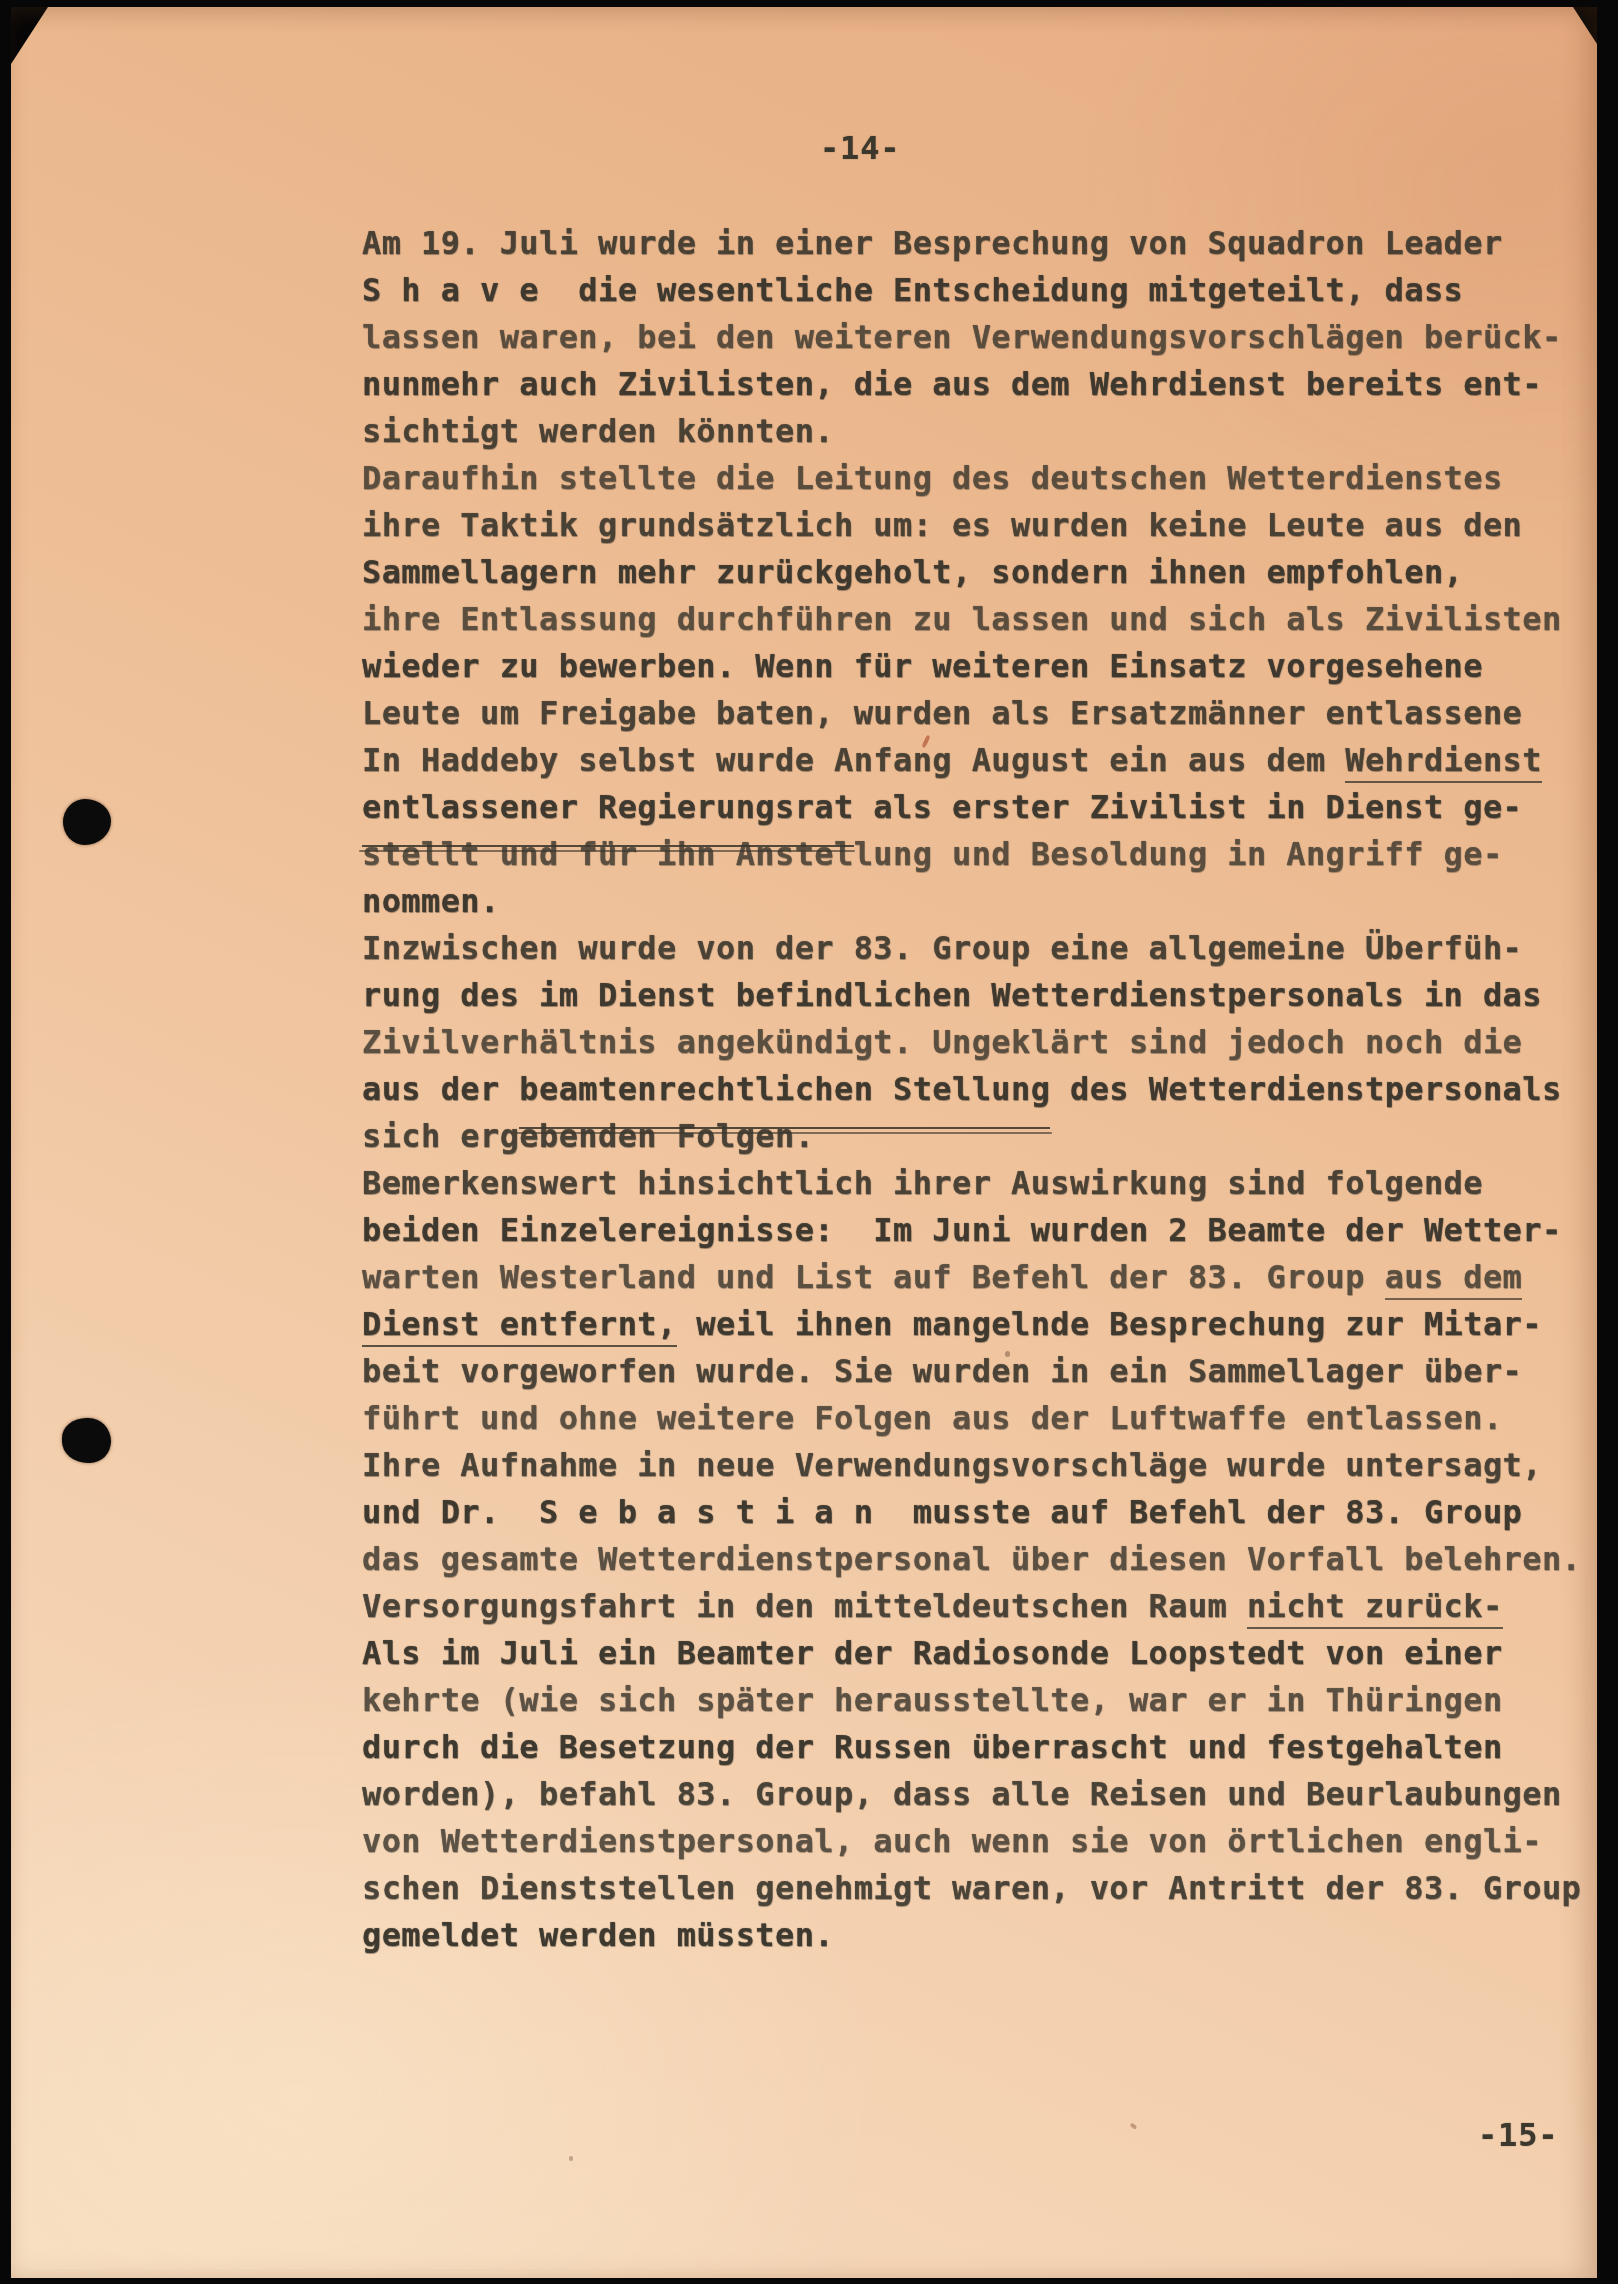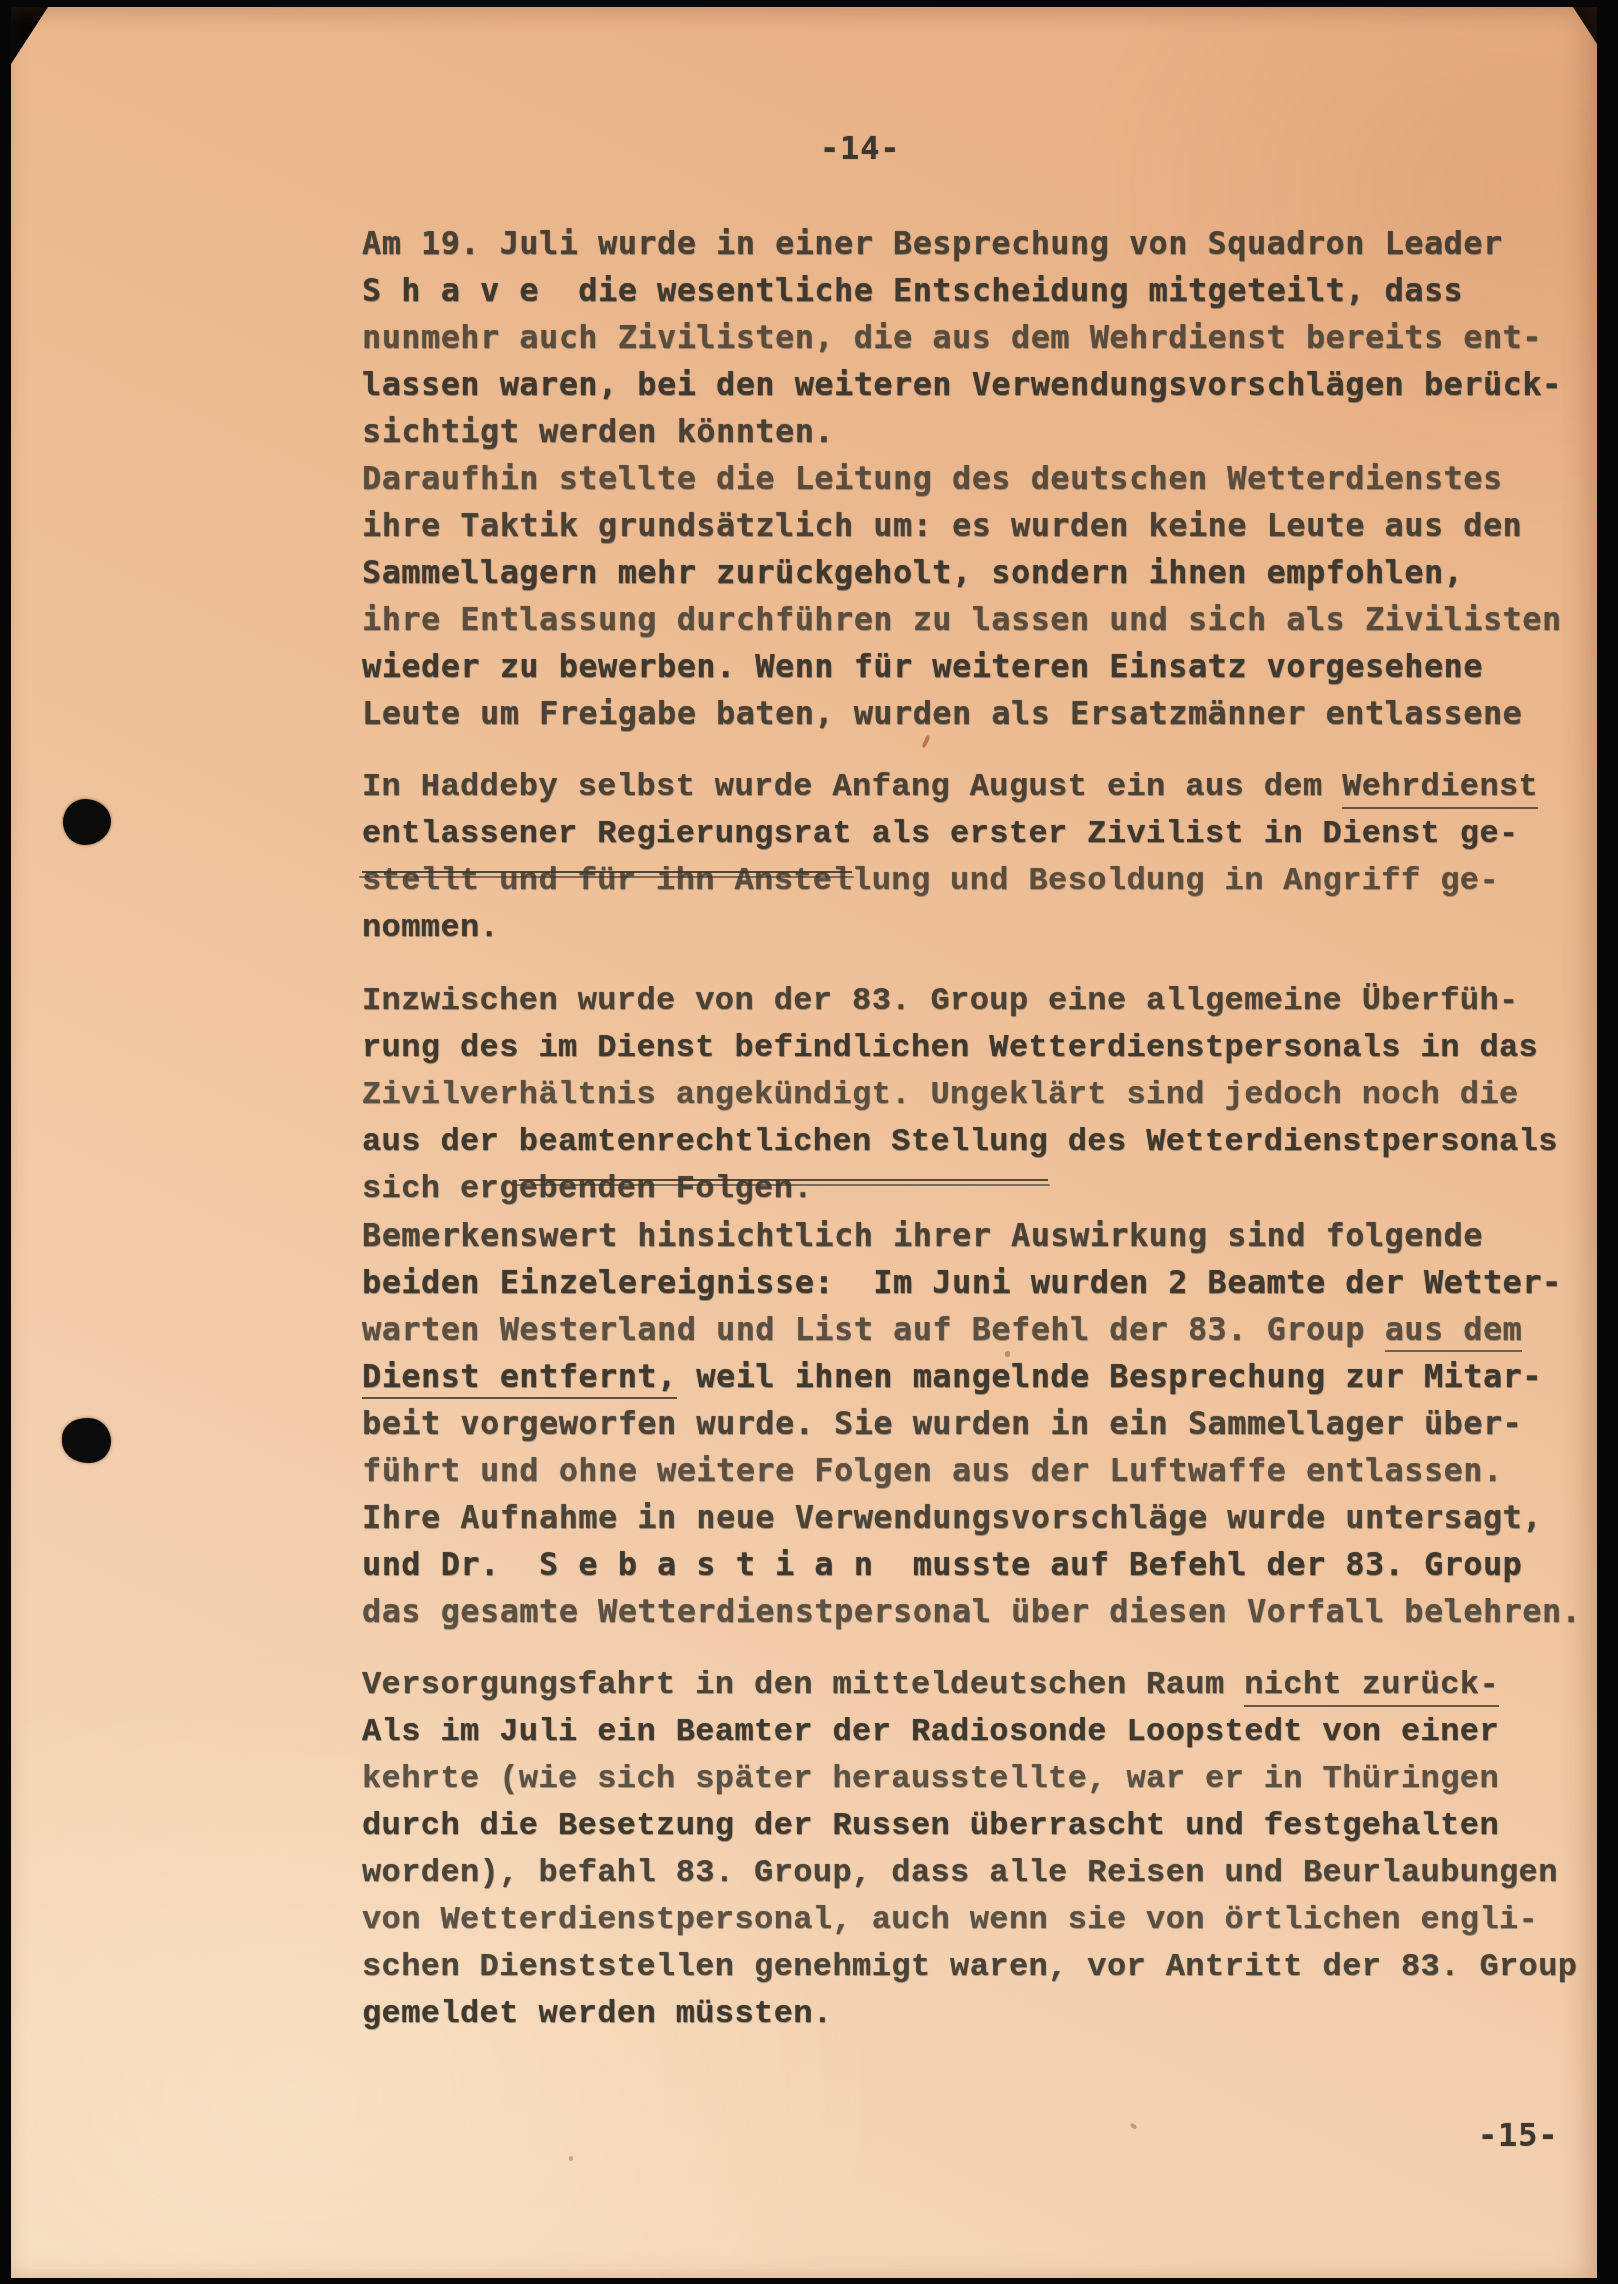--- a/index.html
+++ b/index.html
@@ -27,21 +27,21 @@
   .pageno{
     position:absolute;font-size:32px;font-weight:700;line-height:47px;
     color:rgba(56,52,42,.88);
     text-shadow:0 0 1.1px rgba(56,52,42,.8);
     letter-spacing:0.8px;white-space:pre;
   }
   .pageno.top{left:820px;top:125px;}
   .pageno.bottom{left:1478px;top:2112px;text-align:right;}
   .text-block{position:absolute;left:362px;top:220px;width:1214px;}
   .para{margin:0;}
-  .para.gap{margin-top:26px;font-family:Liberation Mono, monospace;}
+  .para.gap{}
   .line{
     white-space:pre;font-size:32px;line-height:47px;font-weight:700;
     letter-spacing:0.4px;
     color:rgba(58,54,44,.86);
     text-shadow:0 0 1px rgba(58,54,44,.72),0.5px 0.5px 0.7px rgba(58,54,44,.45);
   }
   .line:nth-child(odd){opacity:.93;}
   .line:nth-child(3n){opacity:.84;}
   .u1{border-bottom:2.4px solid rgba(54,50,40,.8);padding-bottom:2.4px;}
   .u2{border-bottom:2.4px solid rgba(54,50,40,.85);padding-bottom:19px;position:relative;}
@@ -74,22 +74,22 @@
 
 <div class="punch p1"></div>
 <div class="punch p2"></div>
 
 <div class="pageno top">-14-</div>
 
 <div class="text-block">
     <div class="para">
       <div class="line"><span>Am 19. Juli wurde in einer Besprechung von Squadron Leader</span></div>
       <div class="line"><span>S h a v e  die wesentliche Entscheidung mitgeteilt, dass</span></div>
+      <div class="line"><span>lassen waren, bei den weiteren Verwendungsvorschlägen berück-</span></div>
       <div class="line"><span>nunmehr auch Zivilisten, die aus dem Wehrdienst bereits ent-</span></div>
-      <div class="line"><span>lassen waren, bei den weiteren Verwendungsvorschlägen berück-</span></div>
       <div class="line"><span>sichtigt werden könnten.</span></div>
       <div class="line"><span>Daraufhin stellte die Leitung des deutschen Wetterdienstes</span></div>
       <div class="line"><span>ihre Taktik grundsätzlich um: es wurden keine Leute aus den</span></div>
       <div class="line"><span>Sammellagern mehr zurückgeholt, sondern ihnen empfohlen,</span></div>
       <div class="line"><span>ihre Entlassung durchführen zu lassen und sich als Zivilisten</span></div>
       <div class="line"><span>wieder zu bewerben. Wenn für weiteren Einsatz vorgesehene</span></div>
       <div class="line"><span>Leute um Freigabe baten, wurden als Ersatzmänner entlassene</span></div>
     </div>
     <div class="para gap">
       <div class="line"><span>In Haddeby selbst wurde Anfang August ein aus dem </span><span class="u1">Wehrdienst</span></div>

